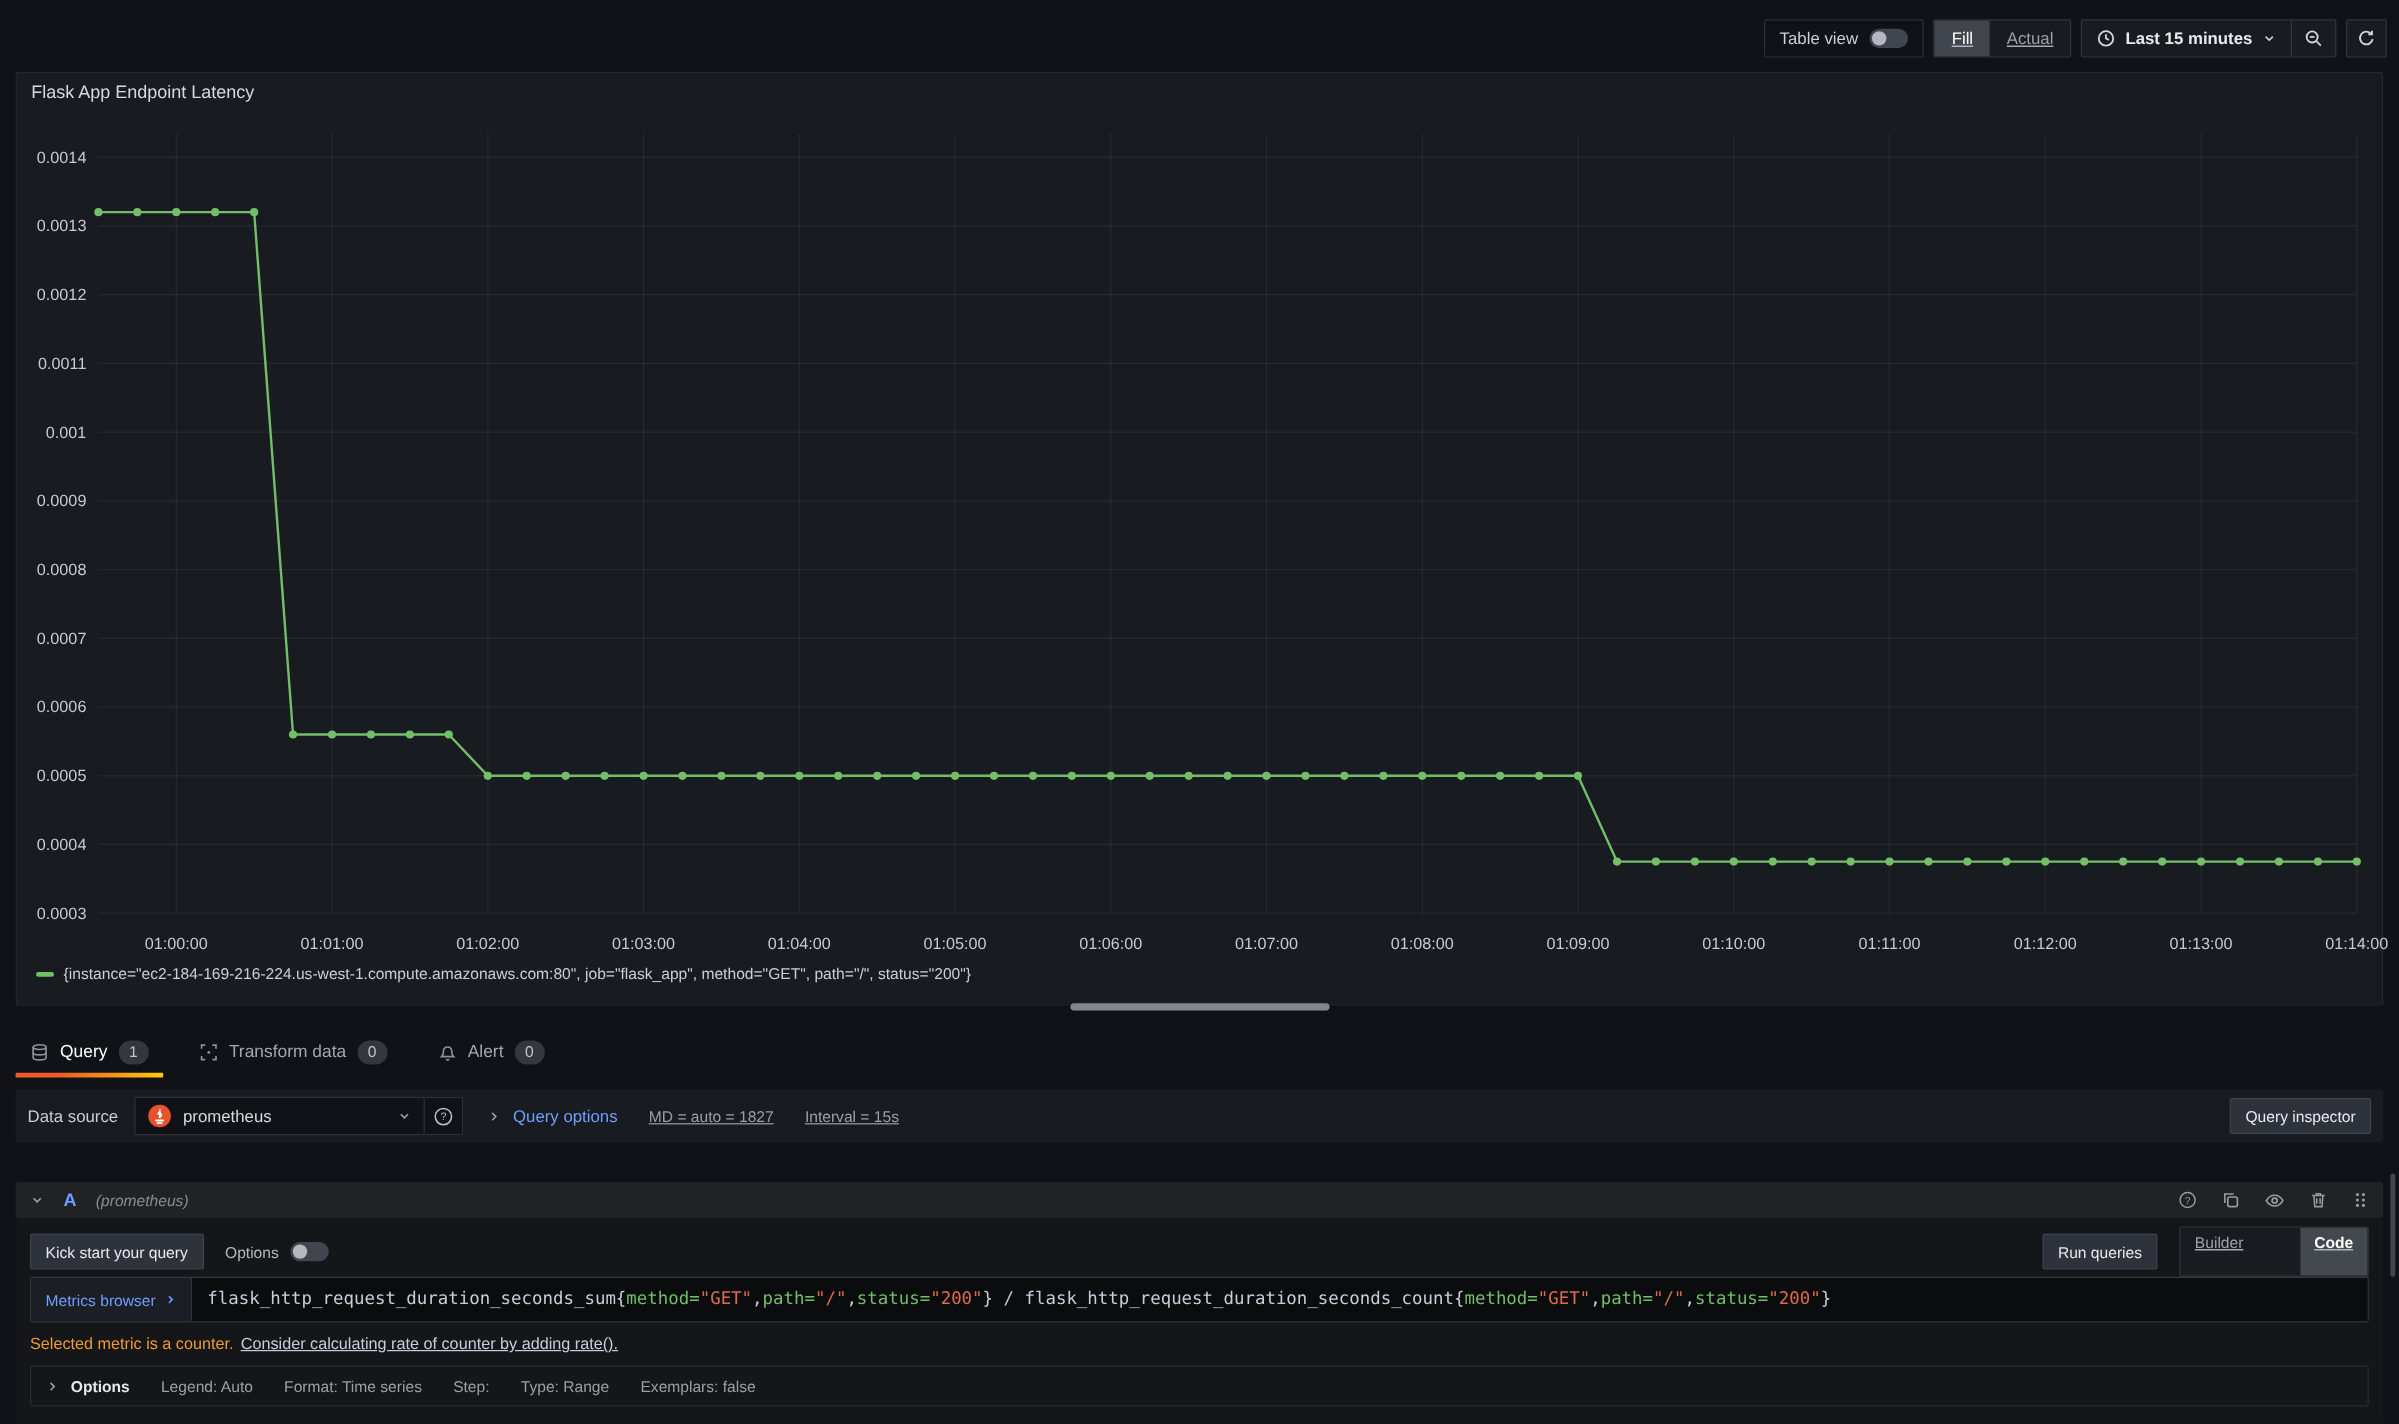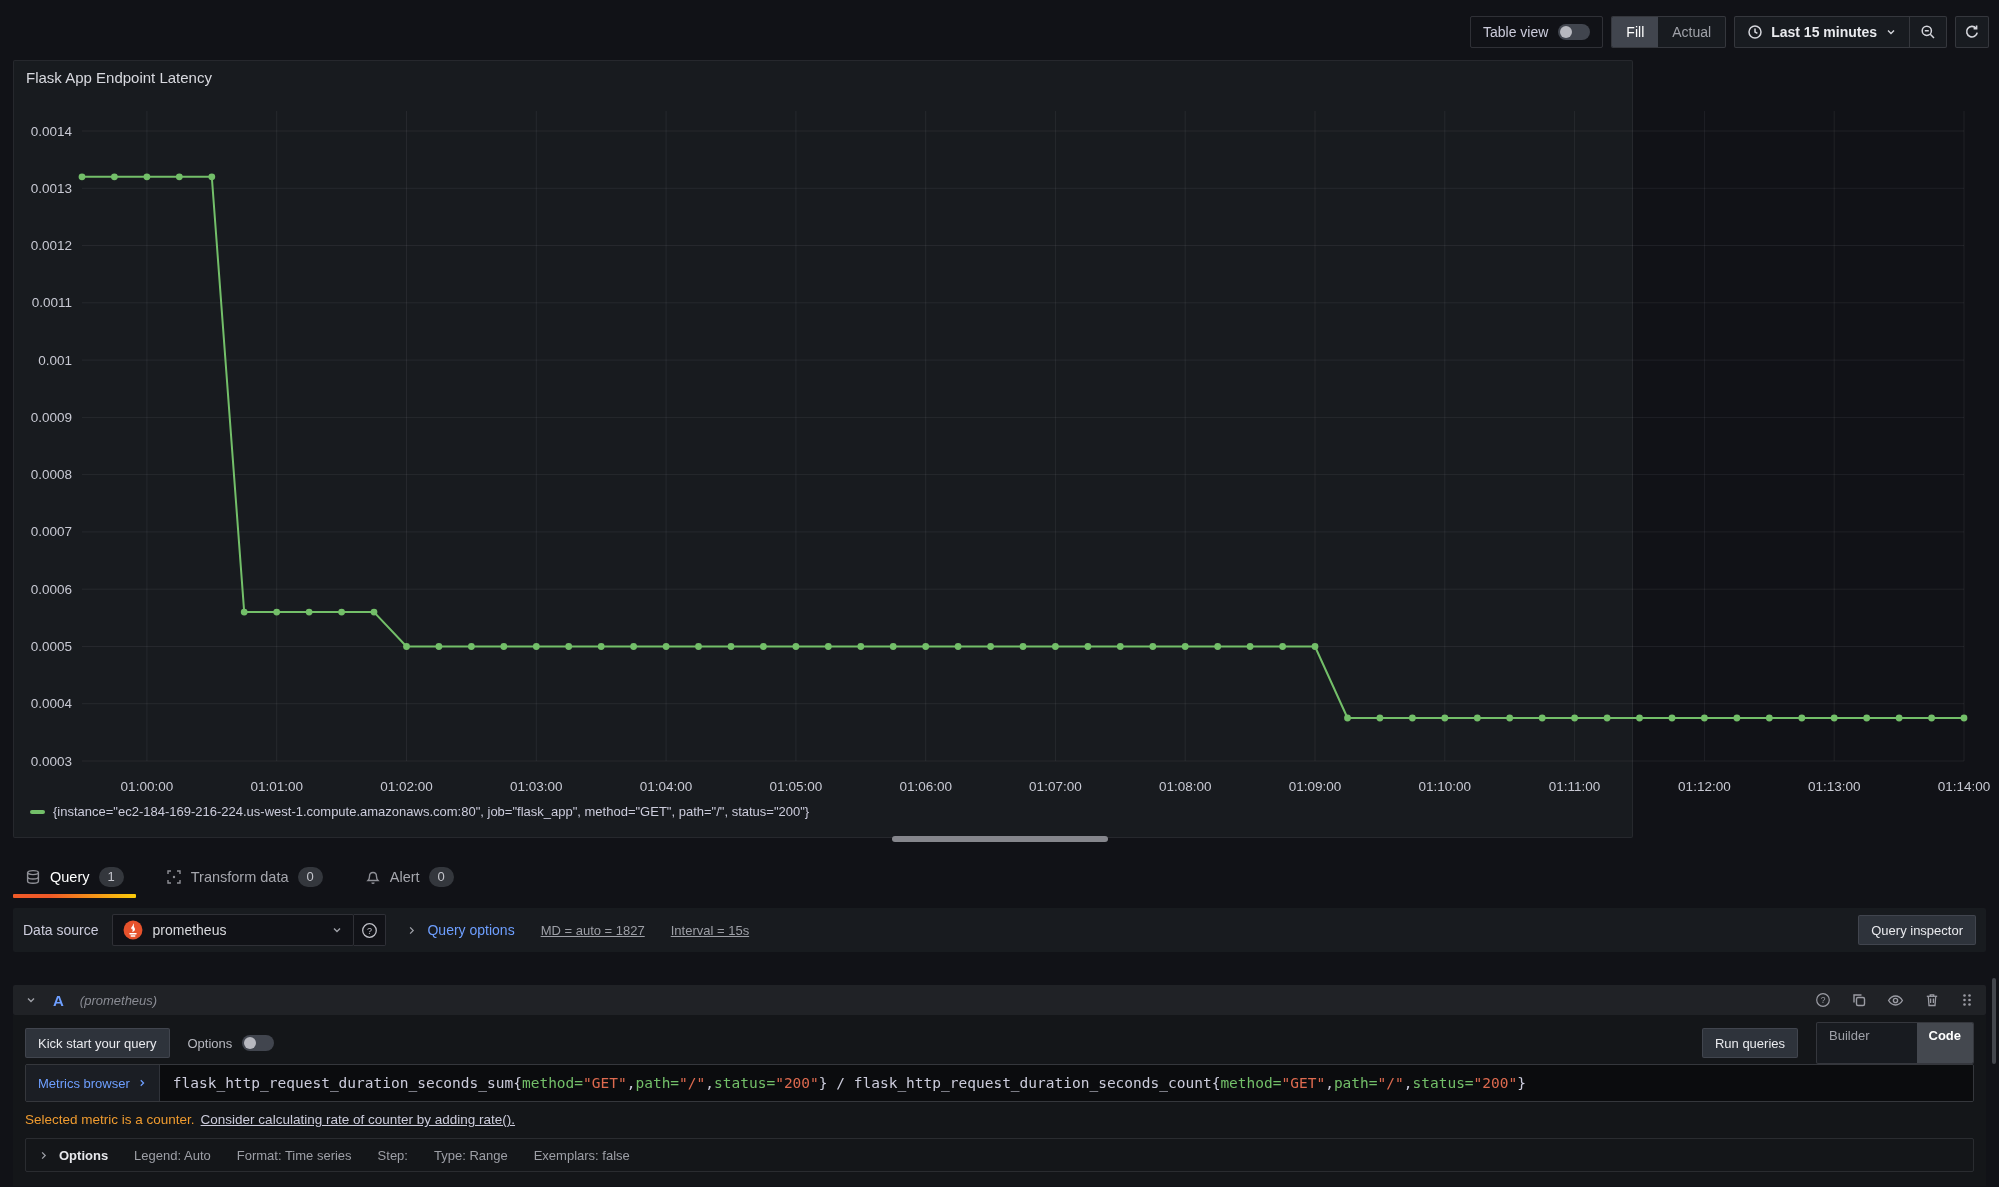--- a/index.html
+++ b/index.html
@@ -11,30 +11,30 @@
   *{box-sizing:border-box;margin:0;padding:0;}
   html,body{width:1999px;height:1187px;}
   body{background:var(--bg);font-family:"Liberation Sans","DejaVu Sans",sans-serif;color:var(--text);overflow:hidden;position:relative;}
   .icon{display:inline-flex;align-items:center;justify-content:center;}
   .icon svg{display:block;}
   
   .topbar{position:absolute;top:0;left:0;right:0;height:48px;display:flex;align-items:flex-end;justify-content:flex-end;gap:8px;padding:0 10px;}
   .tv-group{display:flex;align-items:center;gap:10px;height:32px;padding:0 12px;border:1px solid var(--border);border-radius:2px;font-size:14px;color:var(--text);}
   .toggle{width:32px;height:16px;border-radius:9px;background:#41454e;position:relative;flex:0 0 auto;cursor:pointer;}
   .toggle .knob{position:absolute;left:2px;top:2px;width:12px;height:12px;border-radius:50%;background:#b7b8bf;}
-  .seg-group{display:flex;align-items:stretch;height:32px;border:1px solid var(--border);border-radius:2px;background:#181b20;overflow:hidden;}
+  .seg-group{display:flex;align-items:stretch;height:32px;border:1px solid var(--border);border-radius:2px;background:#181b20;overflow:hidden;text-decoration:underline;}
   .seg{padding:0 14px;line-height:30px;font-size:14px;color:#9fa1a8;font-weight:500;cursor:pointer;}
   .seg.active{background:#41454e;color:#fff;}
   .time-group{display:flex;align-items:stretch;height:32px;border:1px solid var(--border);border-radius:2px;background:#181b20;overflow:hidden;}
   .time-btn{display:flex;align-items:center;gap:8px;padding:0 12px;color:#e9eaee;font-weight:600;font-size:14px;cursor:pointer;}
   .time-divider{width:1px;background:var(--border);}
   .sq-btn{width:36px;display:flex;align-items:center;justify-content:center;cursor:pointer;}
   .refresh-btn{width:34px;height:32px;border:1px solid var(--border);border-radius:2px;background:#181b20;display:flex;align-items:center;justify-content:center;cursor:pointer;}
   
-  .panel{position:absolute;left:13px;top:60px;width:1620px;height:778px;background:var(--panel);border:1px solid var(--border-weak);border-radius:2px;}
+  .panel{position:absolute;left:13px;top:60px;width:1973px;height:778px;background:var(--panel);border:1px solid var(--border-weak);border-radius:2px;}
   .panel-title{position:absolute;left:12px;top:8px;font-size:15px;color:#d8d9df;font-weight:500;}
   #chart{position:absolute;left:0;top:0;width:1973px;height:778px;overflow:visible;}
   .legend-row{position:absolute;left:16px;top:743px;display:flex;align-items:center;gap:8px;font-size:13px;color:var(--text);cursor:pointer;}
   .legend-swatch{width:15px;height:4px;border-radius:2px;background:var(--green);}
   
   .resize-handle{position:absolute;top:836px;left:50%;transform:translateX(-50%);width:216px;height:6px;border-radius:3px;background:#85868c;cursor:row-resize;}
   
   .tabs{position:absolute;top:856px;left:13px;display:flex;gap:18px;height:42px;}
   .tab{position:relative;display:flex;align-items:center;gap:9px;padding:0 12px;font-size:14.5px;color:#a6a7ae;cursor:pointer;}
   .tab.active{color:#fff;font-weight:500;}

